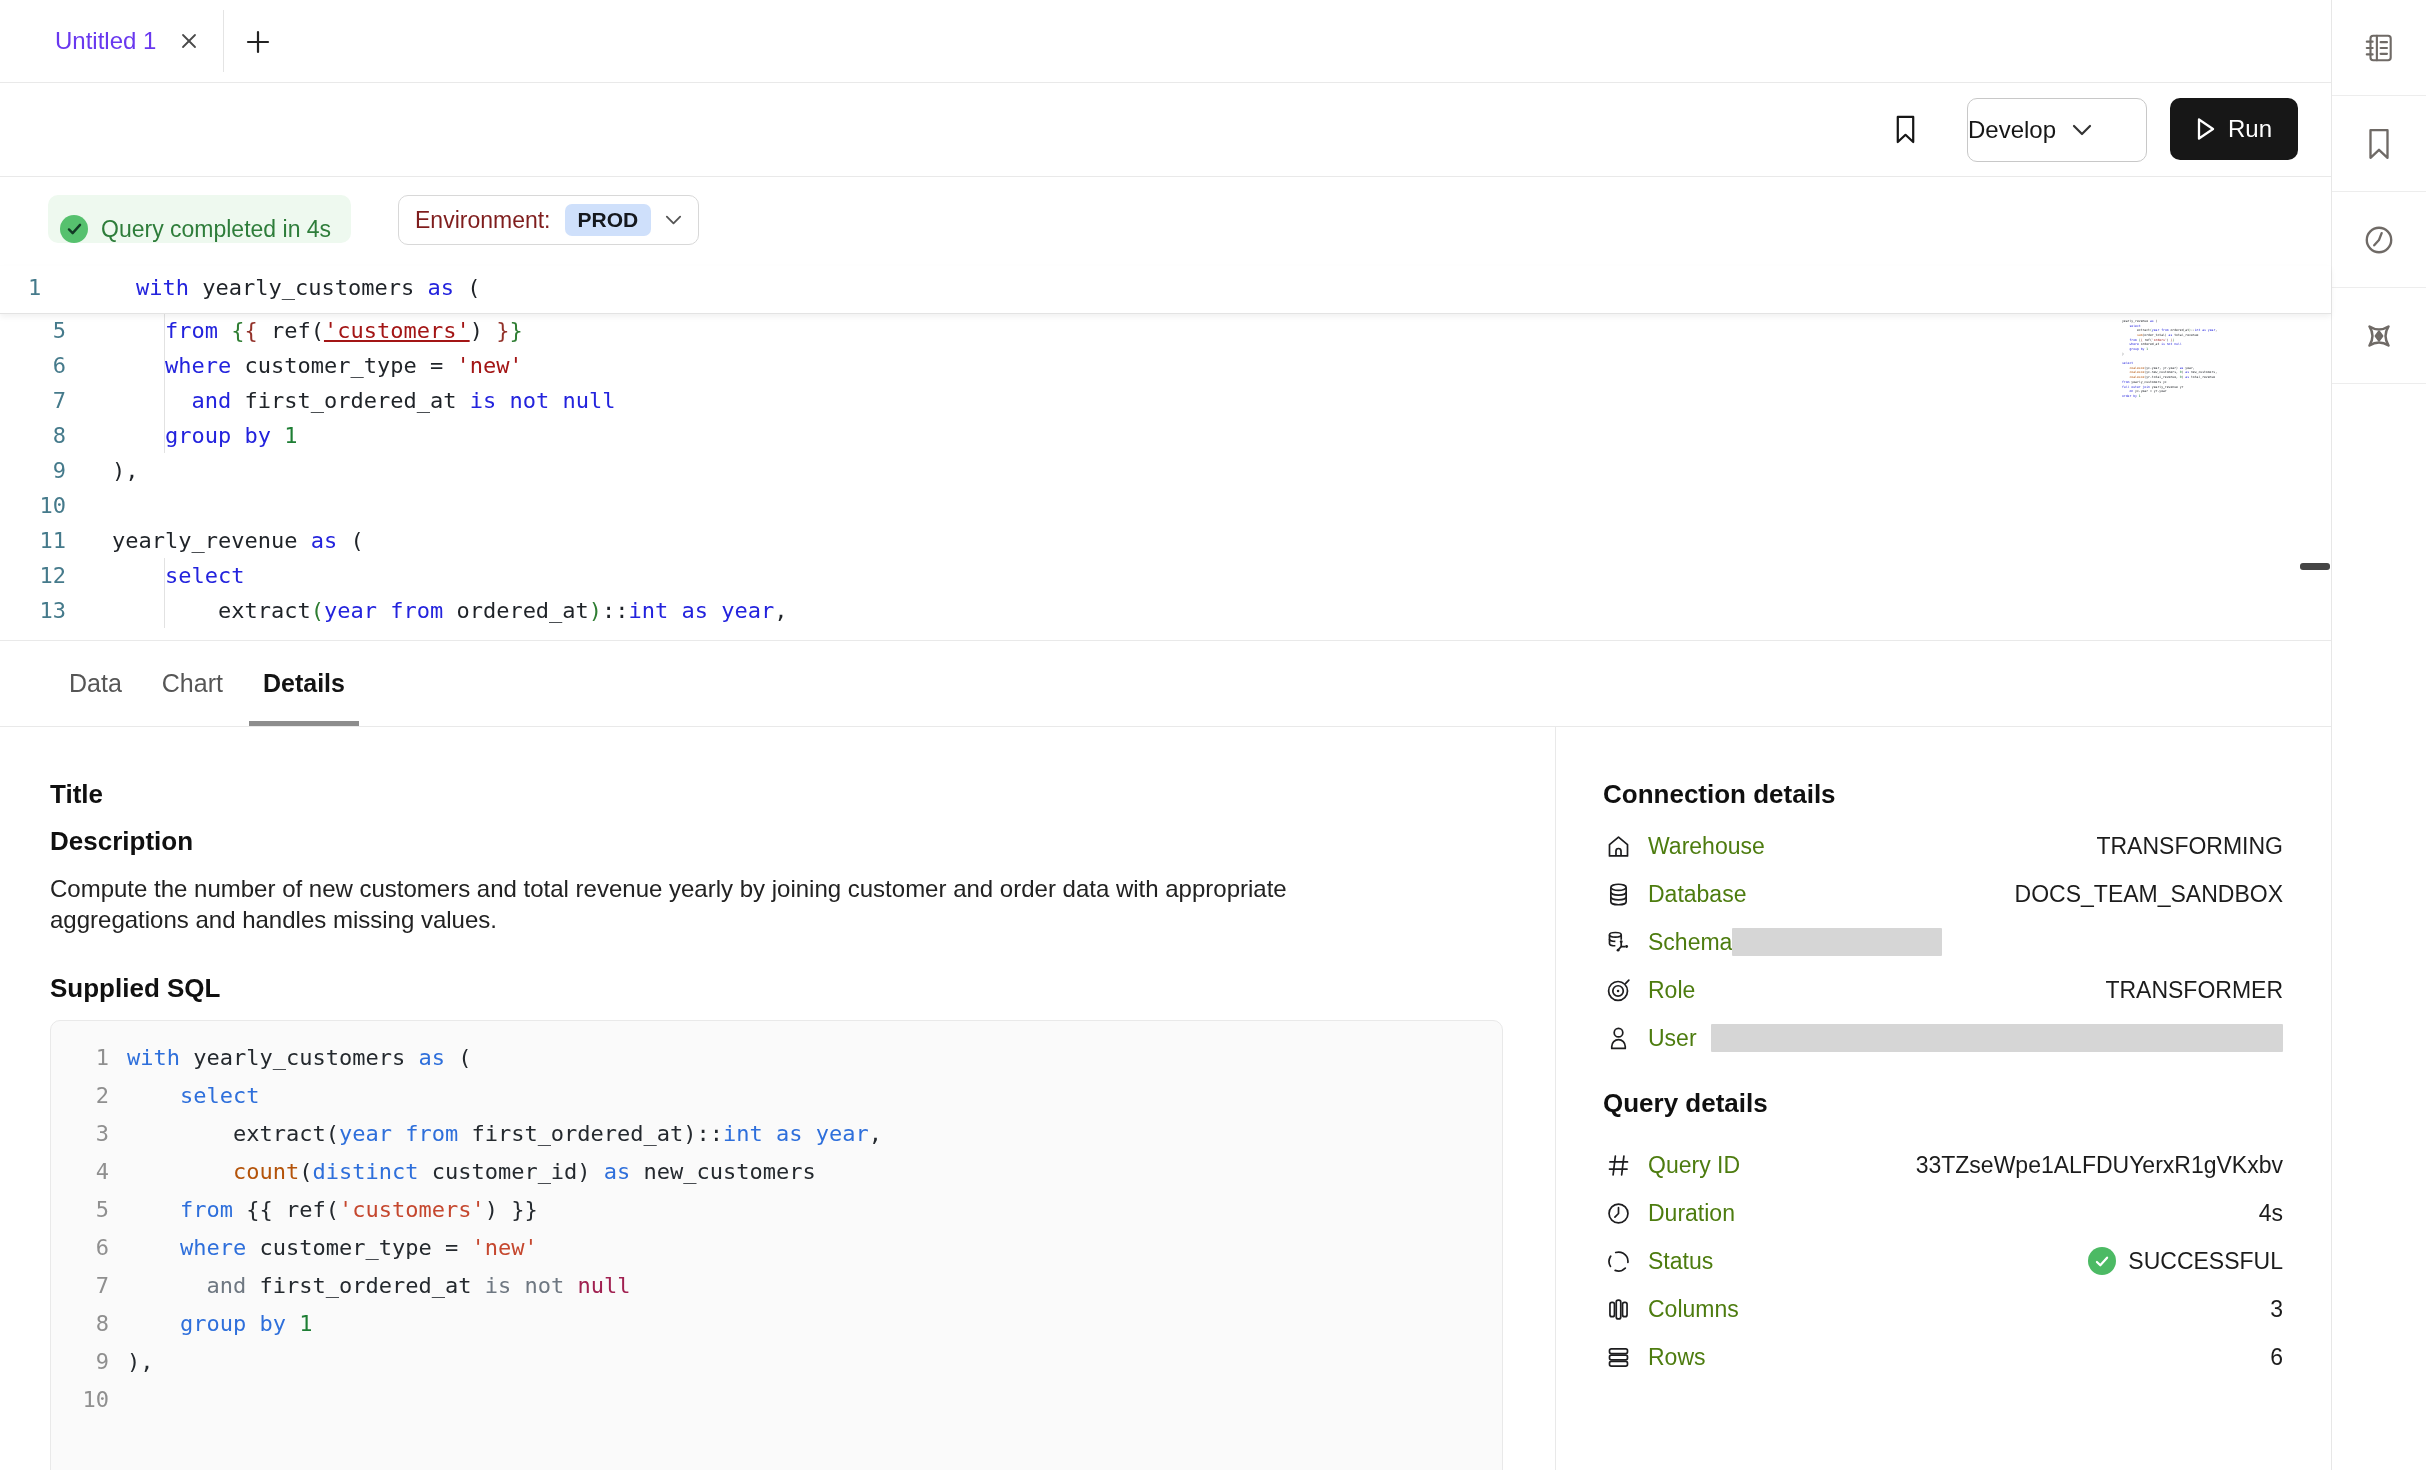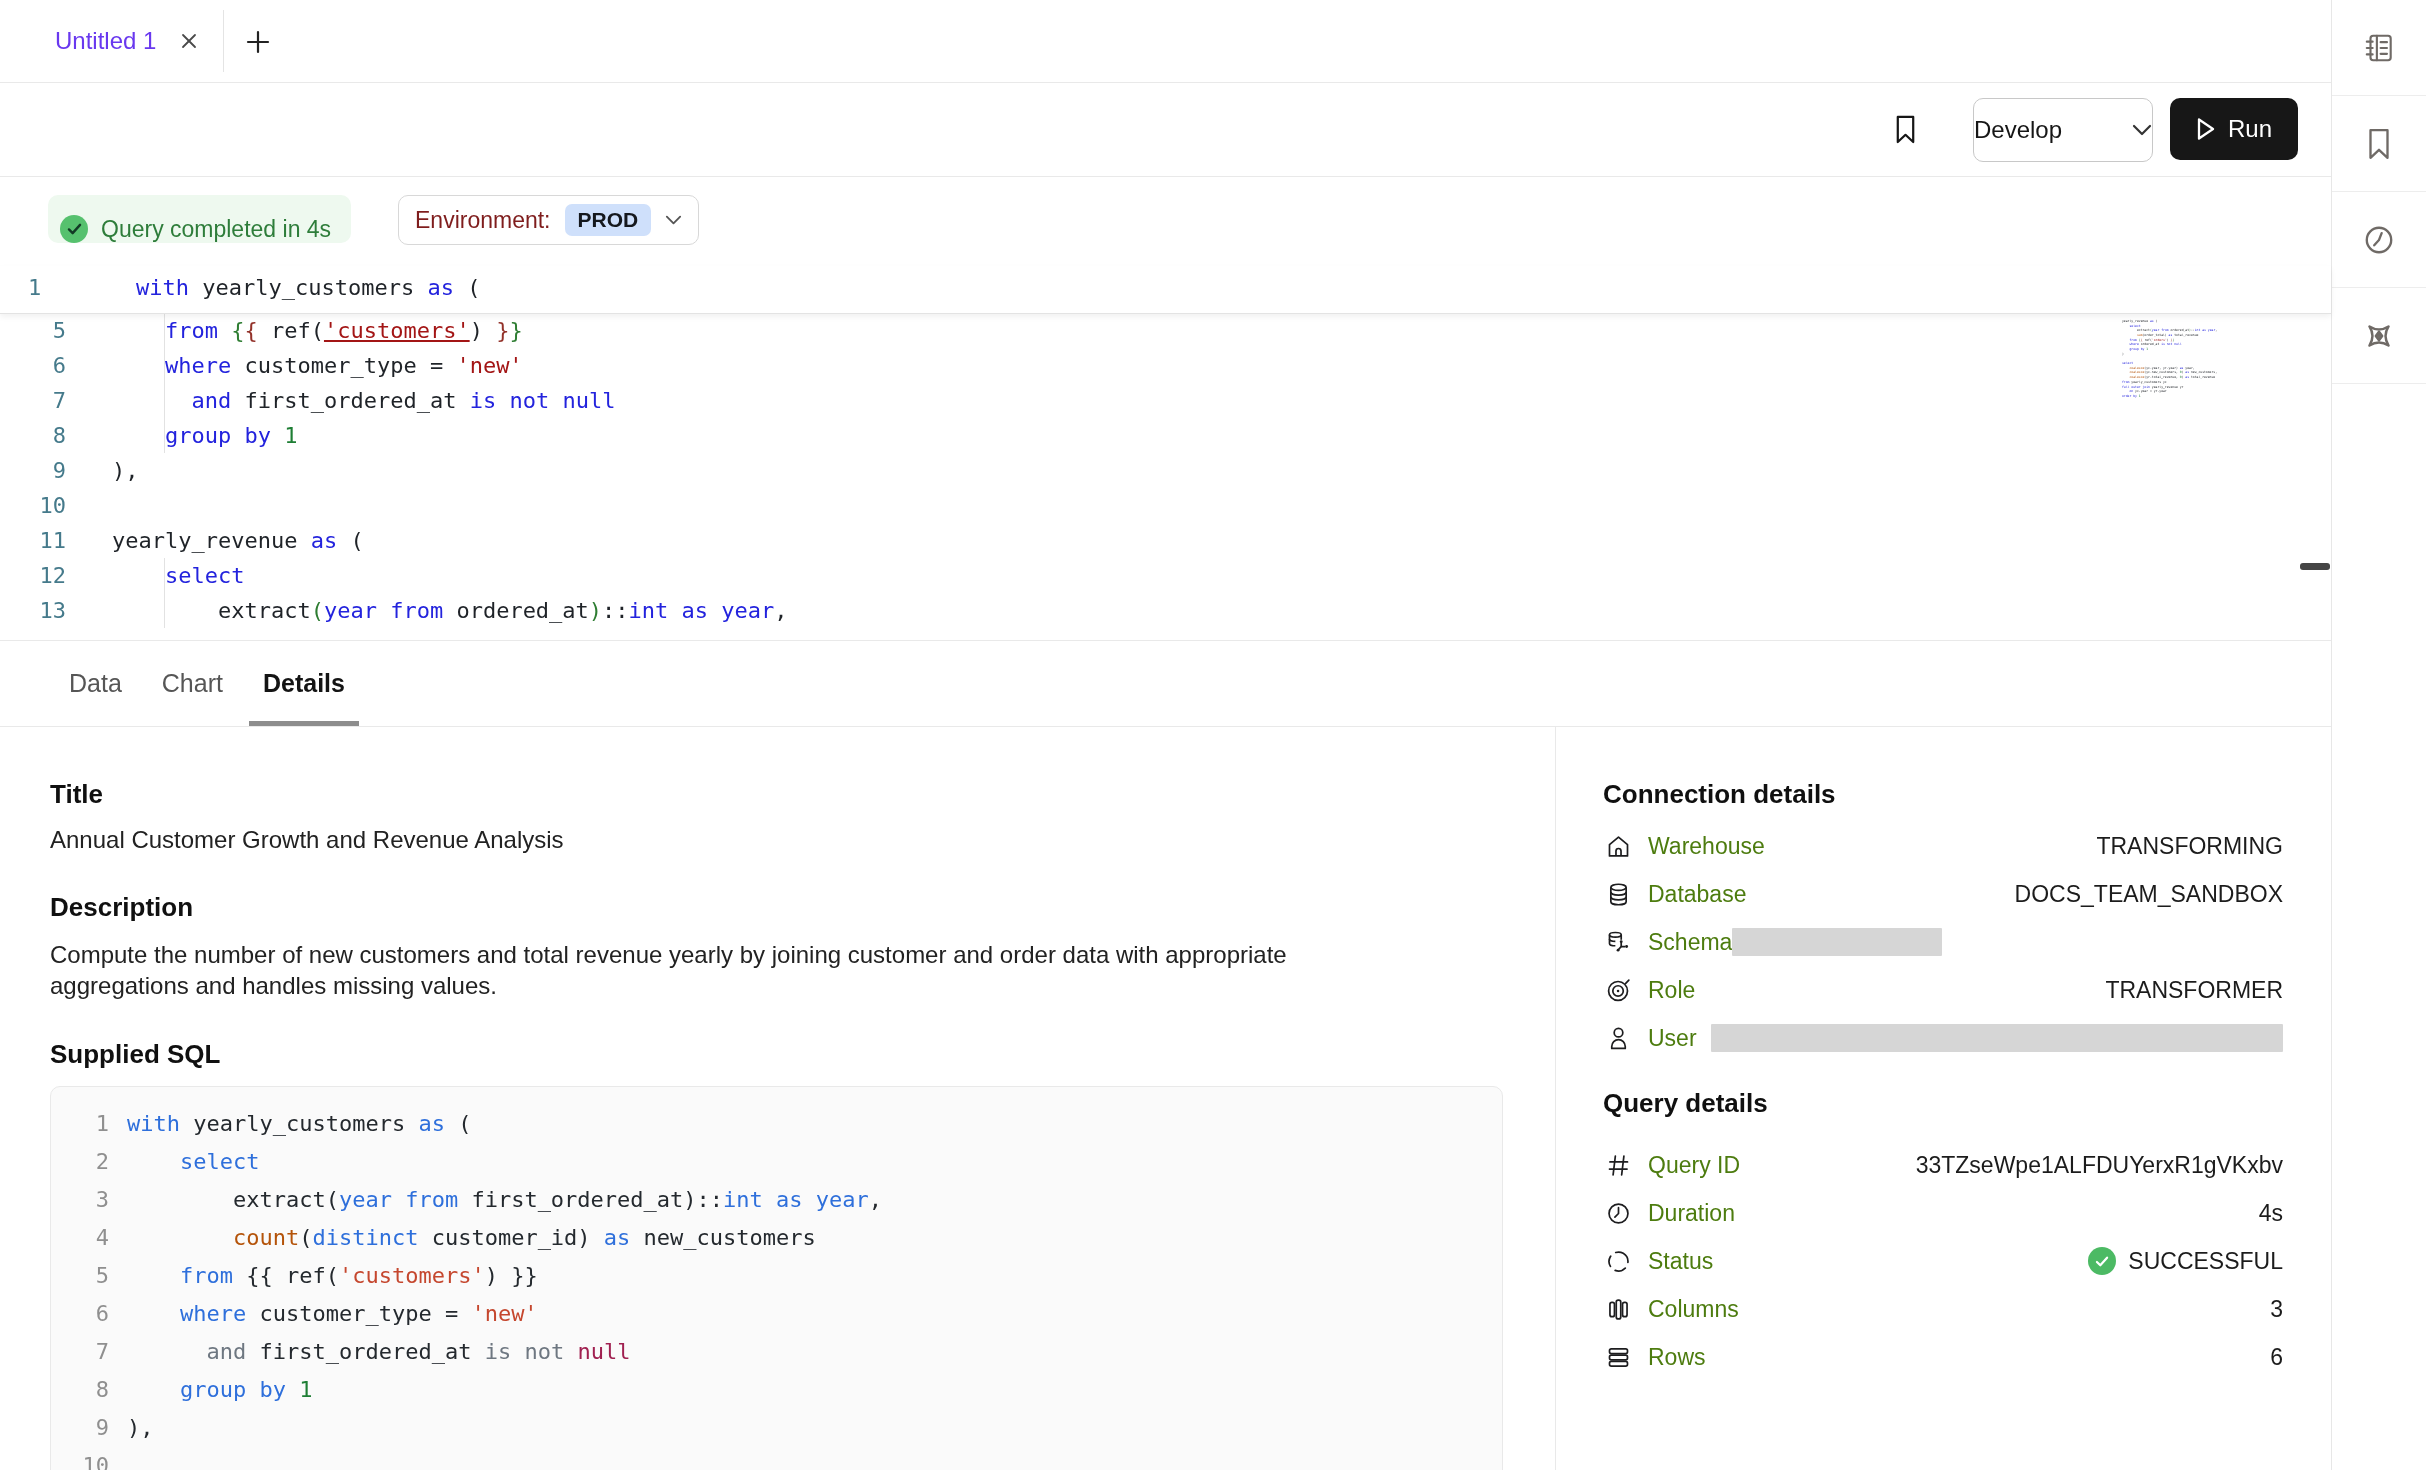--- a/index.html
+++ b/index.html
@@ -14,21 +14,21 @@
   
   #tabbar{left:0;top:0;width:2331px;height:82px;border-bottom:1px solid #e9e9e9;}
   #tab-title{left:55px;top:0;height:82px;display:flex;align-items:center;font-size:24px;color:#6938ef;cursor:pointer;}
   #tab-close{left:172px;top:24px;width:34px;height:34px;display:flex;align-items:center;justify-content:center;cursor:pointer;color:#4a4a4a;}
   #tab-divider{left:223px;top:10px;height:62px;width:1px;background:#e4e4e4;}
   #new-tab{left:238px;top:22px;width:40px;height:40px;display:flex;align-items:center;justify-content:center;cursor:pointer;color:#222;}
   
   #toolbar{left:0;top:82px;width:2331px;height:94px;border-bottom:1px solid #e9e9e9;}
   #bookmark-btn{left:1882px;top:24px;width:46px;height:46px;display:flex;align-items:center;justify-content:center;cursor:pointer;}
   #develop-btn{left:1967px;top:16px;width:178px;height:62px;border:1.5px solid #c8c8c8;border-radius:10px;background:#fff;
-    display:flex;align-items:center;justify-content:space-between;gap:16px;font-size:24px;color:#161616;cursor:pointer;margin-left:6px;}
+    display:flex;align-items:center;justify-content:flex-start;gap:16px;font-size:24px;color:#161616;cursor:pointer;}
   #run-btn{left:2170px;top:16px;width:128px;height:62px;background:#171717;border-radius:10px;
     display:flex;align-items:center;justify-content:center;gap:12px;color:#fff;font-size:24px;font-weight:500;cursor:pointer;}
   
   #statusrow{left:0;top:176px;width:2331px;height:86px;}
   #query-status{left:48px;top:19px;height:48px;background:#eef9ef;border-radius:10px;display:flex;align-items:flex-end;gap:13px;
     padding:0 20px 0 12px;font-size:23px;color:#2e7d3a;font-weight:500;}
   .check-circle{width:28px;height:28px;border-radius:50%;background:#56c16e;display:flex;align-items:center;justify-content:center;flex:none;}
   #env-select{left:398px;top:19px;height:48px;border:1.5px solid #d8d8d8;border-radius:10px;background:#fff;
     display:flex;align-items:center;gap:14px;padding:0 16px;cursor:pointer;}
   #env-label{font-size:23px;color:#7f1d1d;}
@@ -242,21 +242,20 @@
 
 <div id="result-tabs" class="abs">
     <div class="rtab">Data</div>
     <div class="rtab">Chart</div>
     <div class="rtab active">Details</div>
   </div>
 
 <div id="details" class="abs">
   <div id="leftcol" class="abs">
     <h3 class="dheading">Title</h3>
-    <p class="dvalue">Annual Customer Growth and Revenue Analysis</p>
     <h3 class="dheading">Description</h3>
     <p class="dvalue" id="desc-value">Compute the number of new customers and total revenue yearly by joining customer and order data with appropriate aggregations and handles missing values.</p>
     <h3 class="dheading">Supplied SQL</h3>
     <div id="sql-block" class="dscope">
         <div class="cl"><span class="ln">1</span><span class="lc"><span class="tk-kw">with</span><span class="tk-pl"> yearly_customers </span><span class="tk-kw">as</span><span class="tk-pl"> (</span></span></div>
         <div class="cl"><span class="ln">2</span><span class="lc"><span class="tk-pl">    </span><span class="tk-kw">select</span></span></div>
         <div class="cl"><span class="ln">3</span><span class="lc"><span class="tk-pl">        extract</span><span class="tk-pr">(</span><span class="tk-kw">year</span><span class="tk-pl"> </span><span class="tk-kw">from</span><span class="tk-pl"> first_ordered_at</span><span class="tk-pr">)</span><span class="tk-pl">::</span><span class="tk-kw">int</span><span class="tk-pl"> </span><span class="tk-kw">as</span><span class="tk-pl"> </span><span class="tk-kw">year</span><span class="tk-pl">,</span></span></div>
         <div class="cl"><span class="ln">4</span><span class="lc"><span class="tk-pl">        </span><span class="tk-fn">count</span><span class="tk-pl">(</span><span class="tk-kw">distinct</span><span class="tk-pl"> customer_id) </span><span class="tk-kw">as</span><span class="tk-pl"> new_customers</span></span></div>
         <div class="cl"><span class="ln">5</span><span class="lc"><span class="tk-pl">    </span><span class="tk-kw">from</span><span class="tk-pl"> </span><span class="tk-jB">{</span><span class="tk-jA">{</span><span class="tk-pl"> ref(</span><span class="tk-slk">'customers'</span><span class="tk-pl">) </span><span class="tk-jA">}</span><span class="tk-jB">}</span></span></div>
         <div class="cl"><span class="ln">6</span><span class="lc"><span class="tk-pl">    </span><span class="tk-kw">where</span><span class="tk-pl"> customer_type = </span><span class="tk-str">'new'</span></span></div>

